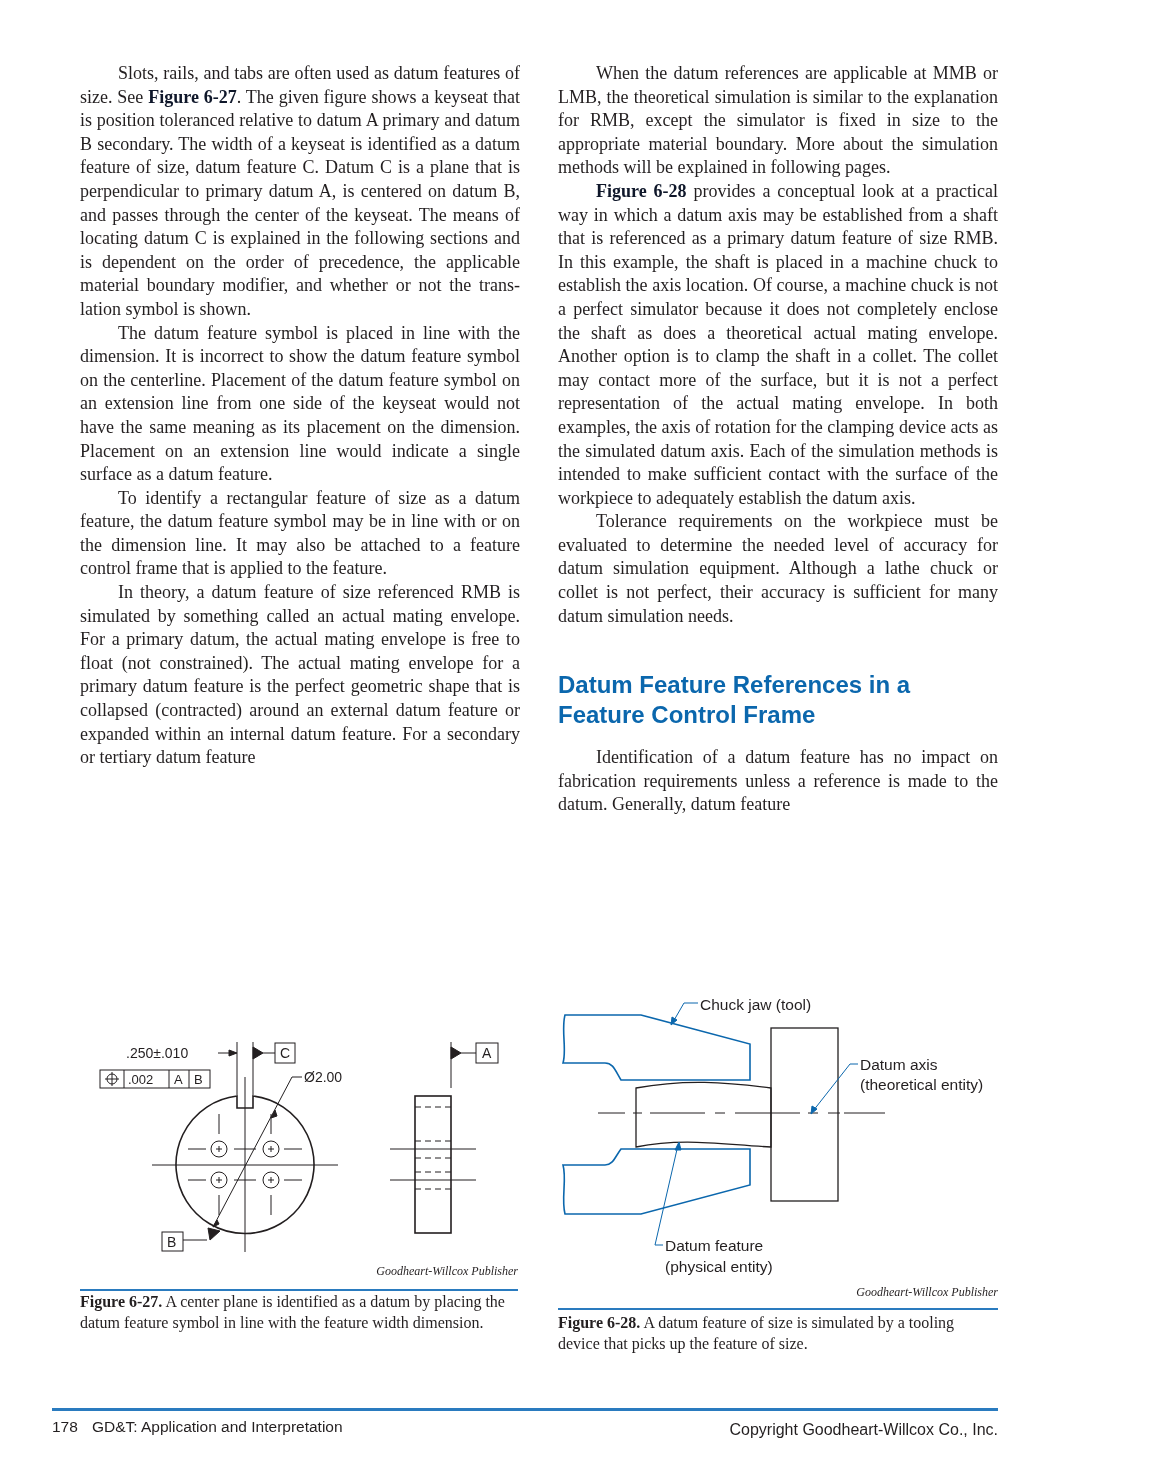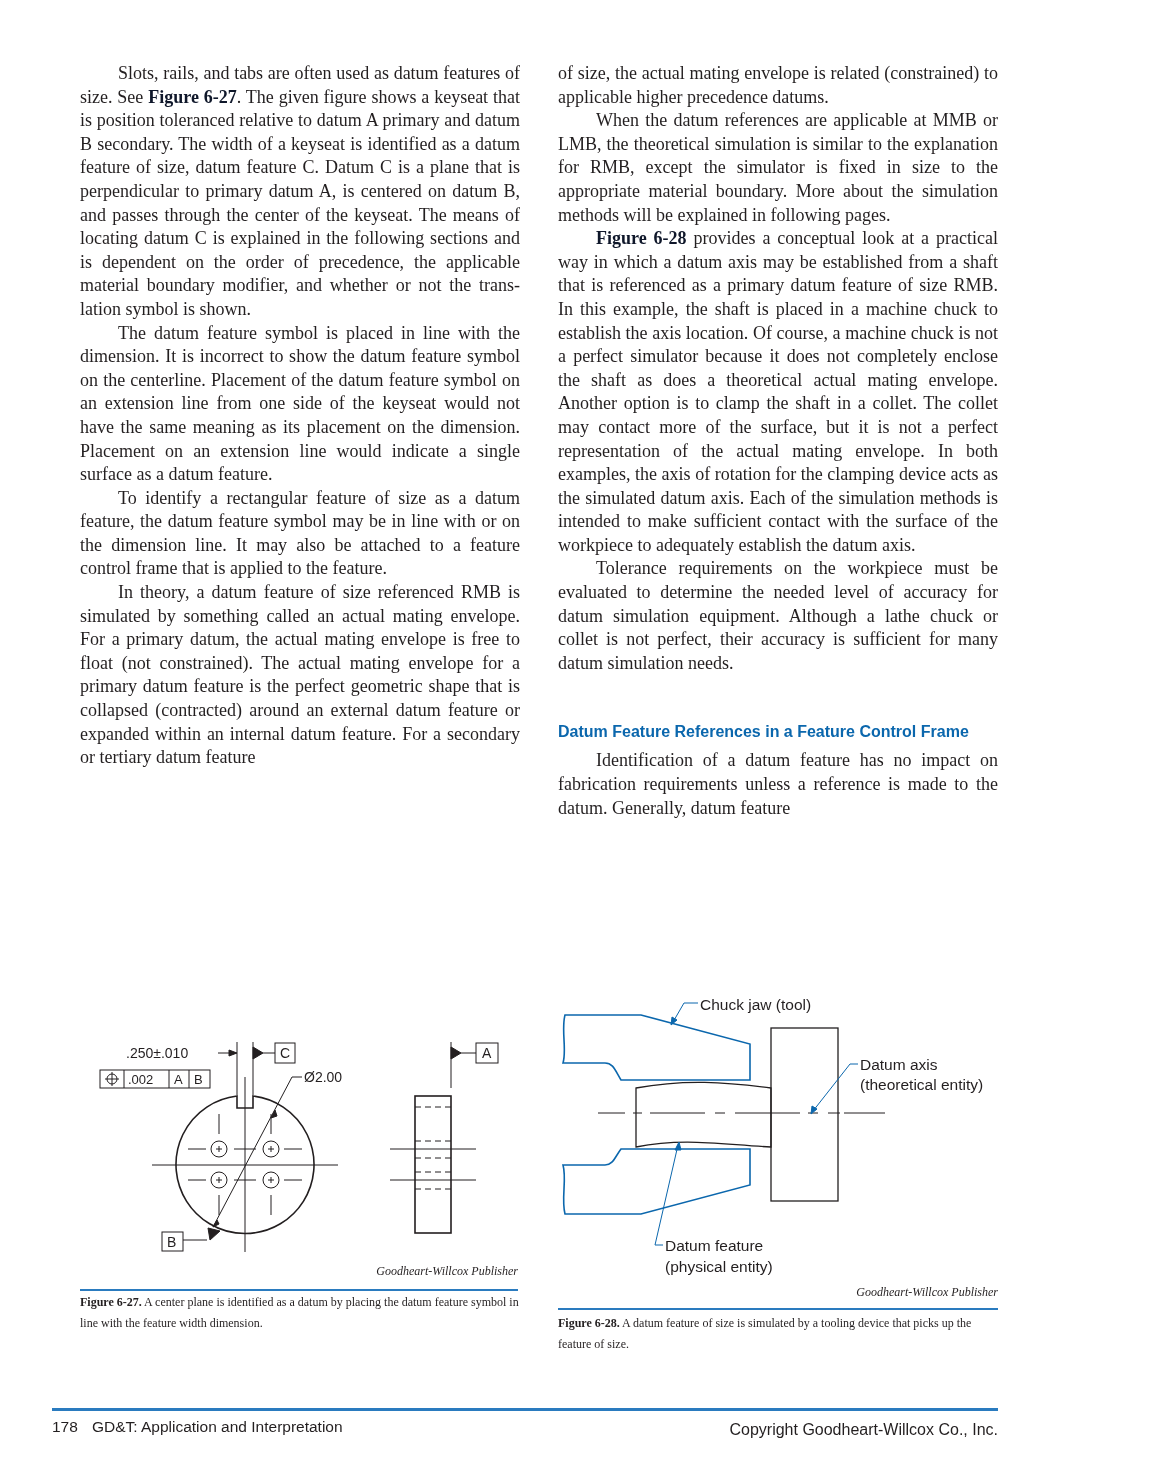--- a/index.html
+++ b/index.html
@@ -2,47 +2,46 @@
 <html><head>
 <meta charset="utf-8">
 <style>
   html, body { margin: 0; padding: 0; background: #ffffff; }
   body { width: 1156px; height: 1479px; position: relative; overflow: hidden;
          font-family: "Liberation Serif", "DejaVu Serif", serif; color: #231f20; }
   .col { position: absolute; top: 62px; width: 440px; }
   .col-left { left: 80px; }
   .col-right { left: 558px; }
   .h2 { font-family: "Liberation Serif", serif; font-weight: bold; font-size: 21px; line-height: 26px; margin: 0 0 6px 0; }
-  .h1 { font-family: "Liberation Sans", sans-serif; font-weight: bold; font-size: 16px; line-height: 30px; color: #0b67ad; margin: 0 0 2px 0; }
+  .h1 { font-family: "Liberation Sans", sans-serif; font-weight: bold; font-size: 24px; line-height: 30px; color: #0b67ad; margin: 0 0 16px 0; }
   p { margin: 0; font-size: 18px; line-height: 23.6px; text-align: justify; text-indent: 38px; hyphens: manual; }
   p.noindent { text-indent: 0; }
   .fig-link { color: #0f172a; font-weight: bold; }
   .fig { position: absolute; }
   .credit { position: absolute; font-style: italic; font-size: 12px; text-align: right; }
   .caption-rule { position: absolute; height: 2px; background: #2a7bbf; }
-  .caption { position: absolute; font-size: 12px; line-height: 20.5px; }
+  .caption { position: absolute; font-size: 16px; line-height: 20.5px; }
   .caption b { font-weight: bold; }
   .footer-rule { position: absolute; left: 52px; top: 1408px; width: 946px; height: 3px; background: #2a7bbf; }
   .footer-left { position: absolute; left: 52px; top: 1418px; font-family: "Liberation Sans", sans-serif; font-size: 15.5px; }
   .footer-left .pg { font-weight: normal; margin-right: 14px; }
   .footer-right { position: absolute; right: 158px; top: 1421px; font-family: "Liberation Sans", sans-serif; font-size: 16px; }
   svg text { font-family: "Liberation Sans", sans-serif; }
 </style>
 </head>
 <body>
 
 <div class="col col-left">
   <p><span>Slots, rails, and tabs are often used as datum features of size. See </span><span class="fig-link">Figure 6-27</span><span>. The given figure shows a keyseat that is position toleranced relative to datum A primary and datum B secondary. The width of a keyseat is identified as a datum feature of size, datum feature C. Datum C is a plane that is perpendicular to primary datum A, is centered on datum B, and passes through the center of the key­seat. The means of locating datum C is explained in the following sections and is dependent on the order of precedence, the applicable material boundary modifier, and whether or not the trans­lation symbol is shown.</span></p>
   <p>The datum feature symbol is placed in line with the dimension. It is incorrect to show the datum feature symbol on the centerline. Placement of the datum feature symbol on an extension line from one side of the keyseat would not have the same meaning as its placement on the dimension. Placement on an extension line would indicate a single surface as a datum feature.</p>
   <p>To identify a rectangular feature of size as a datum feature, the datum feature symbol may be in line with or on the dimension line. It may also be attached to a feature control frame that is applied to the feature.</p>
   <p>In theory, a datum feature of size referenced RMB is simulated by something called an actual mating envelope. For a primary datum, the actual mating envelope is free to float (not constrained). The actual mating envelope for a primary datum feature is the perfect geometric shape that is col­lapsed (contracted) around an external datum feature or expanded within an internal datum feature. For a secondary or tertiary datum feature</p>
 </div>
 
 <div class="col col-right">
-  <p class="noindent">of size, the actual mating envelope is related (con­strained) to applicable higher precedence datums.</p>
   <p>When the datum references are applicable at MMB or LMB, the theoretical simulation is similar to the explanation for RMB, except the simulator is fixed in size to the appropriate material bound­ary. More about the simulation methods will be explained in following pages.</p>
   <p><span class="fig-link">Figure 6-28</span><span> provides a conceptual look at a practical way in which a datum axis may be estab­lished from a shaft that is referenced as a primary datum feature of size RMB. In this example, the shaft is placed in a machine chuck to establish the axis location. Of course, a machine chuck is not a perfect simulator because it does not completely enclose the shaft as does a theoretical actual mat­ing envelope. Another option is to clamp the shaft in a collet. The collet may contact more of the sur­face, but it is not a perfect representation of the actual mating envelope. In both examples, the axis of rotation for the clamping device acts as the sim­ulated datum axis. Each of the simulation methods is intended to make sufficient contact with the sur­face of the workpiece to adequately establish the datum axis.</span></p>
   <p>Tolerance requirements on the workpiece must be evaluated to determine the needed level of accuracy for datum simulation equipment. Although a lathe chuck or collet is not perfect, their accuracy is sufficient for many datum simu­lation needs.</p>
   <h1 class="h1" style="margin-top:42px">Datum Feature References in a Feature Control Frame</h1>
   <p>Identification of a datum feature has no impact on fabrication requirements unless a reference is made to the datum. Generally, datum feature</p>
 </div>
 
 <svg class="fig" style="left:80px;top:1030px" width="450" height="230" viewBox="0 0 450 230">
   <g stroke="#231f20" fill="none" stroke-width="1">
 

